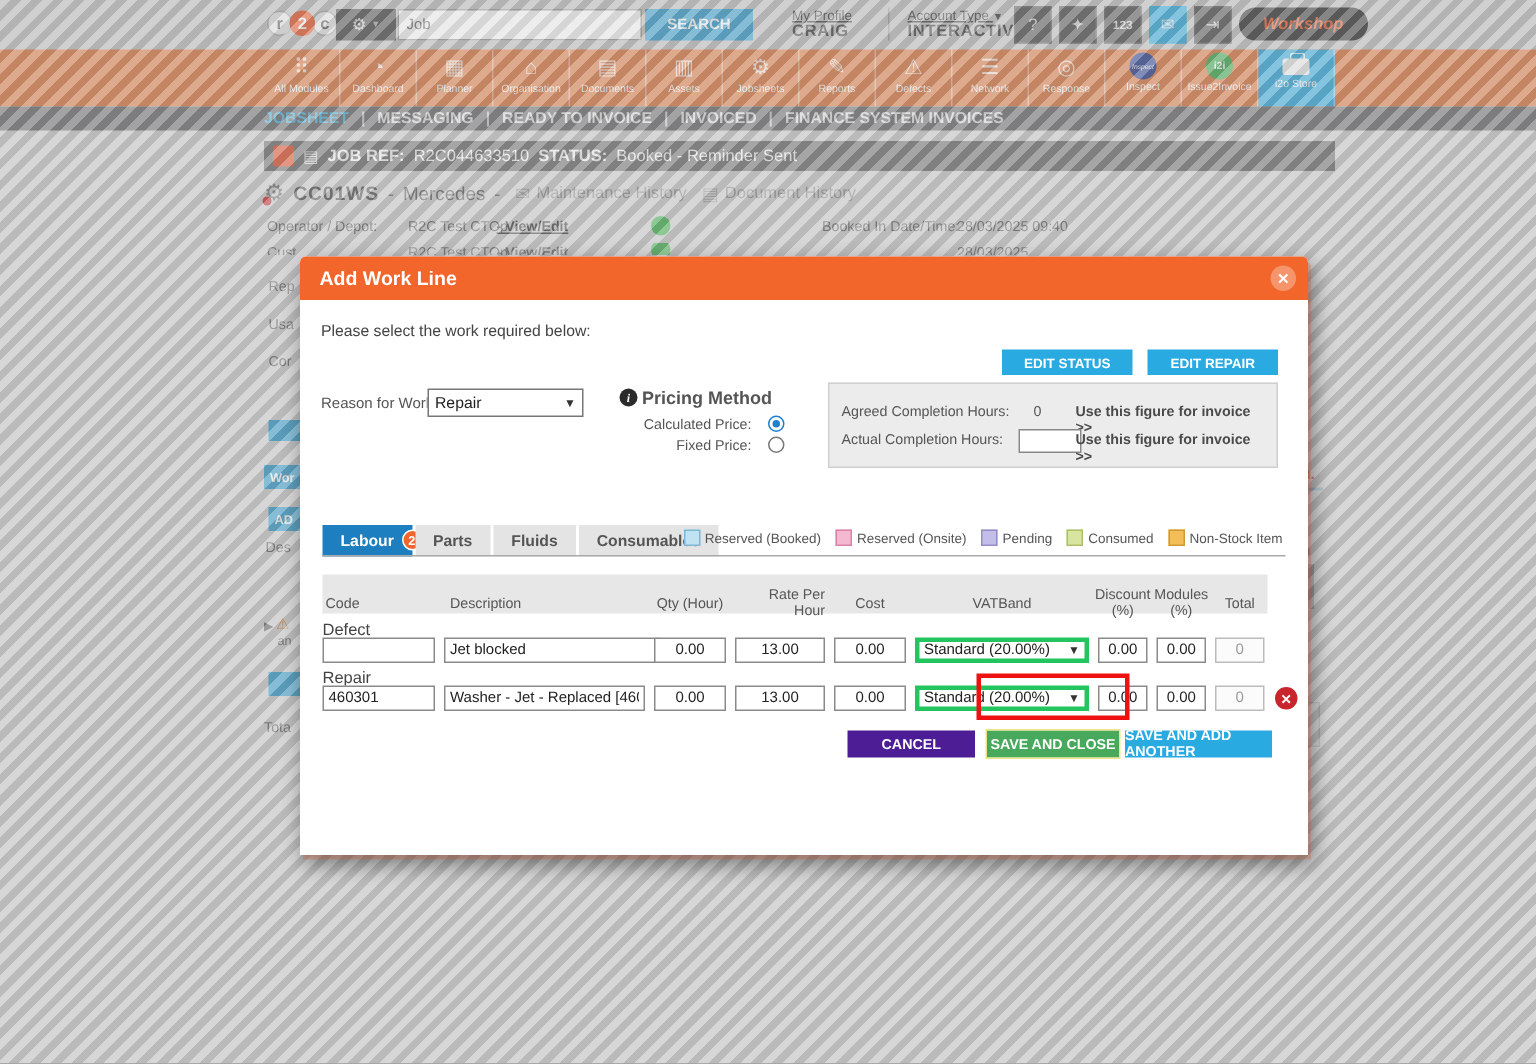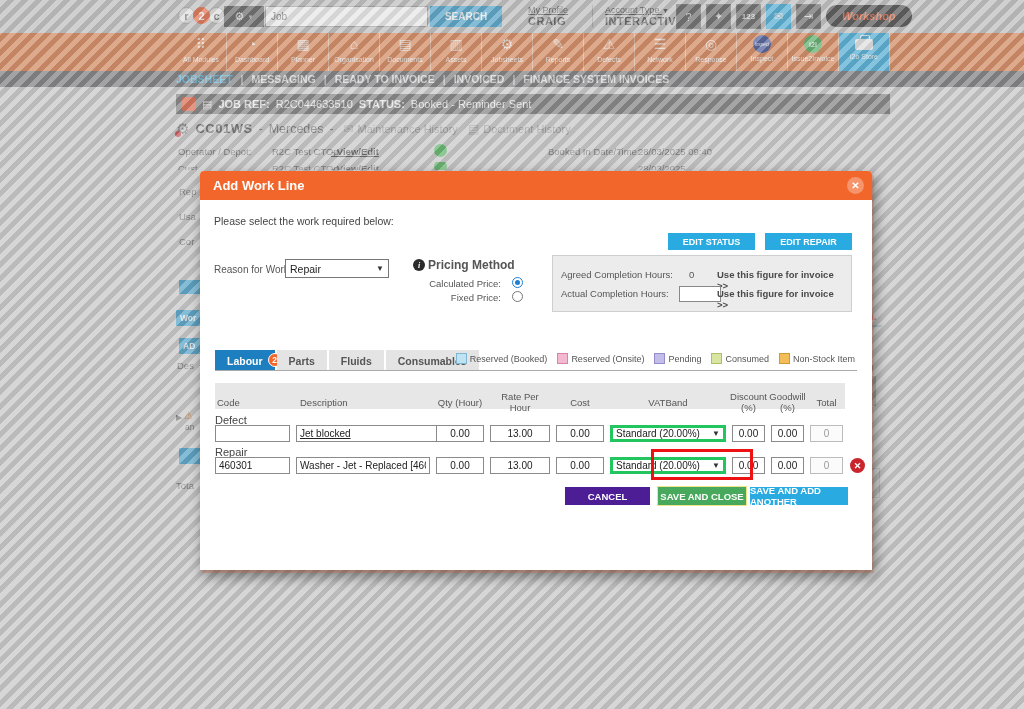--- a/index.html
+++ b/index.html
@@ -144,21 +144,21 @@
   .leg{display:flex;align-items:center;gap:3px;white-space:nowrap;}
   .sw{width:11px;height:11px;border:1px solid #999;}
   .sw.c0{background:#bfe3f2;border-color:#7fb6d4;}
   .sw.c1{background:#f4b9d0;border-color:#d983a8;}
   .sw.c2{background:#c3bde9;border-color:#958dc9;}
   .sw.c3{background:#d7e5a0;border-color:#aebf6a;}
   .sw.c4{background:#f3bd58;border-color:#cf9a33;}
 
   .thead{position:absolute;left:15px;top:183px;width:630px;height:26px;background:#e7e7e7;}
   .th{position:absolute;top:0;height:38px;font-size:9.5px;color:#555;display:flex;flex-direction:column;
-      align-items:center;justify-content:center;line-height:11px;text-align:center;}
+      align-items:center;justify-content:center;line-height:11px;text-align:right;}
   .th.left{align-items:flex-start;}
   .seclabel{position:absolute;font-size:11px;color:#444;}
   .trow{position:absolute;height:17px;}
   .cell{position:absolute;top:0;height:17px;border:1px solid #8a8a8a;background:#fff;font-size:10px;
         font-family:inherit;padding:0 3px;color:#222;}
   .cell.num{text-align:center;}
   .cell.ro{border-color:#bcbcbc;color:#999;background:#fbfbfb;text-align:center;line-height:15px;}
   .vatsel{position:absolute;top:0;height:17px;border:3px solid #22c55e;background:#fff;font-size:10px;color:#222;
           display:flex;align-items:center;justify-content:space-between;padding:0 3px;cursor:pointer;}
   
@@ -445,30 +445,30 @@
         <div class="th left col-desc" style="padding-left:4px">Description</div>
         <div class="th col-qty">Qty (Hour)</div>
         <div class="th col-rate">Rate Per Hour</div>
         <div class="th col-cost">Cost</div>
         <div class="th col-vat">VATBand</div>
         <div class="th col-disc">
             <span>Discount</span>
             <span>(%)</span>
           </div>
         <div class="th col-gw">
-            <span>Goodwill</span>
+            <span>Modules</span>
             <span>(%)</span>
           </div>
         <div class="th col-tot">Total</div>
       </div>
 
       <span class="seclabel" style="left:15px;top:214px">Defect</span>
       <div class="trow" style="left:0;top:225px">
         <input class="cell x-code" style="width: 75px;" value="">
-        <input class="cell x-desc" style="width: 144px; text-decoration: underline;" value="Jet blocked">
+        <input class="cell x-desc" style="width: 144px;" value="Jet blocked">
         <input class="cell num x-qty" style="width: 48px;" value="0.00">
         <input class="cell num x-rate" style="width: 60px;" value="13.00">
         <input class="cell num x-cost" style="width: 48px;" value="0.00">
         <div class="vatsel x-vat" style="width:116px">
           <span>Standard (20.00%)</span>
           <span class="selarr">▼</span>
           </div>
         <input class="cell num x-disc" style="width: 33px;" value="0.00">
         <input class="cell num x-gw" style="width: 33px;" value="0.00">
         <div class="cell ro x-tot" style="width:33px">0</div>

